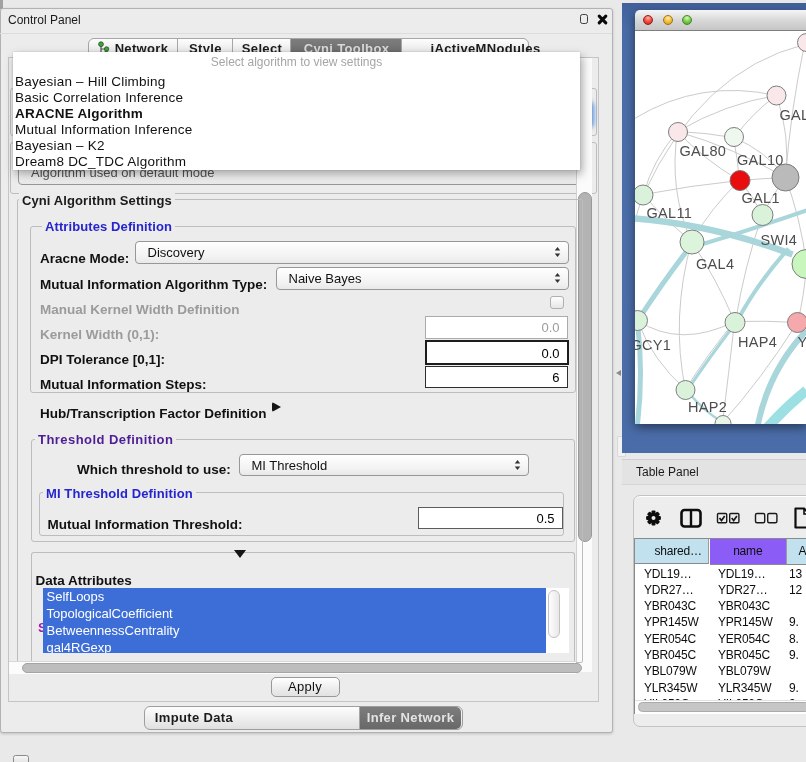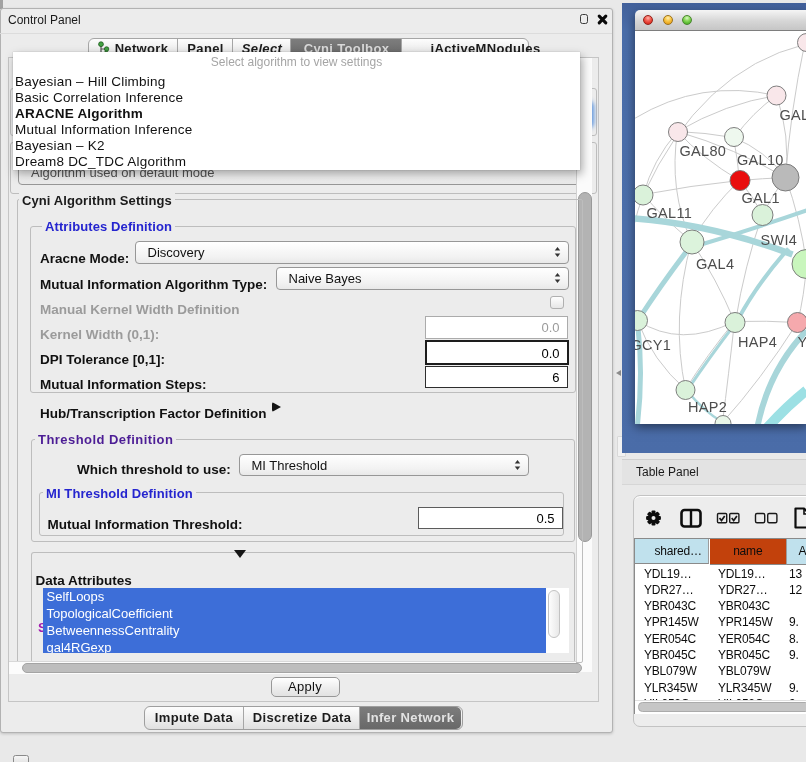--- a/index.html
+++ b/index.html
@@ -43,22 +43,22 @@
      border:1px solid #a6a6a6;border-radius:6px 6px 0 0;">
   <div class="tab" style="left:0;width:88px;border-left:none;">
     <svg width="13" height="15" viewBox="0 0 13 15" style="margin-right:4px;">
       <path d="M3 4 L3 12 L7 12 M3 8 L7 8" stroke="#555" stroke-width="1.2" fill="none"></path>
       <circle cx="3" cy="3.2" r="2.4" fill="#44a244" stroke="#1e5c1e" stroke-width="0.8"></circle>
       <circle cx="8.6" cy="8" r="2.2" fill="#44a244" stroke="#1e5c1e" stroke-width="0.8"></circle>
       <circle cx="8.2" cy="12.2" r="2" fill="#44a244" stroke="#1e5c1e" stroke-width="0.8"></circle>
     </svg>
     Network
   </div>
-  <div class="tab" style="left:88px;width:55px;">Panel</div>
-  <div class="tab" style="left:143px;width:58px;font-style:italic;">Select</div>
+  <div class="tab" style="left:88px;width:55px;">Style</div>
+  <div class="tab" style="left:143px;width:58px;">Select</div>
   <div class="tab seltab" style="left:201px;width:111px;">Cyni Toolbox</div>
   <div class="tab" style="left:312px;width:127px;padding-left:20px;">jActiveMNodules</div>
 </div>
 
 <div class="ab" style="left:8px;top:57px;width:589px;height:643px;border:1px solid #c5c5c5;background:#ececec;"></div>
 
 <div class="grp" style="left:10px;top:88px;width:585px;height:46px;"></div>
 <div class="ab" style="left:18px;top:102px;width:570px;height:21px;border-radius:5px;border:2px solid #5a96e0;
      box-shadow:0 0 4px 2px rgba(80,140,220,0.9), inset 0 0 2px rgba(80,140,220,0.6);background:linear-gradient(#fff,#eee);"></div>
 <div class="grp" style="left:10px;top:142px;width:585px;height:50px;"></div>
@@ -154,21 +154,20 @@
 <div class="ab" style="left:9px;top:660.5px;width:567px;height:12px;background:#fcfcfc;border-top:1px solid #d8d8d8;"></div>
 <div class="ab" style="left:22px;top:662.5px;width:558px;height:8px;background:#bdbdbd;border:1px solid #a4a4a4;border-radius:5px;"></div>
 
 <div class="ab" style="left:270.5px;top:676.5px;width:67px;height:18px;border:1px solid #989898;border-radius:5px;
      background:linear-gradient(#ffffff,#ececec 60%,#e2e2e2);display:flex;align-items:center;justify-content:center;
      font-size:13px;letter-spacing:0.3px;color:#111;">Apply</div>
 
 <div class="ab" style="left:144px;top:706px;width:317px;height:21.5px;background:linear-gradient(#fdfdfd,#ececec 60%,#e0e0e0);
      border:1px solid #9e9e9e;border-radius:6px;">
   <div class="tab" style="left:0;width:98px;border-left:none;">Impute Data</div>
-  <div class="tab" style="left:98px;width:116px;">Discretize Data</div>
   <div class="tab seltab" style="left:214px;width:101px;border-radius:0 5px 5px 0;color:#e3e3e3;">Infer Network</div>
 </div>
 
 <div class="ab" style="left:13px;top:52px;width:567px;height:118px;background:#fff;
      box-shadow:0 0 1px rgba(0,0,0,0.25), 2px 4px 9px rgba(0,0,0,0.35);font-size:13.5px;color:#111;letter-spacing:0.2px;">
   <div style="height:22px;text-align:center;color:#a5a5a5;line-height:20px;font-size:12px;letter-spacing:0;">Select algorithm to view settings</div>
   <div style="padding-left:2px;line-height:16px;">
     Bayesian – Hill Climbing<br>
     Basic Correlation Inference<br>
     <span class="b">ARACNE Algorithm</span><br>
@@ -322,21 +321,21 @@
 
     <path d="M150.5 2.5 h8.5 l5.5 5.5 v13.5 h-14 z" fill="none" stroke="#0d0d0d" stroke-width="2.2" stroke-linejoin="round"></path>
     <path d="M159 2.5 v5.5 h5.5" fill="none" stroke="#0d0d0d" stroke-width="1.6"></path>
   </g>
 </svg>
 
 <div class="ab" id="ttable" style="left:633.5px;top:538px;width:173px;height:175px;background:#fff;
      border-top:1px solid #8a8a8a;border-left:1px solid #8a8a8a;overflow:hidden;font-size:12px;color:#0d0d0d;letter-spacing:-0.2px;">
   <div class="ab" style="left:0;top:0;width:74.5px;height:24.5px;background:#c0e1ed;border-right:1px solid #9c9c9c;
        border-bottom:1px solid #8a8a8a;text-align:left;padding-left:20px;box-sizing:border-box;line-height:24px;">shared…</div>
-  <div class="ab" style="left:75.5px;top:0;width:75.5px;height:24.5px;background:#c2410c;border-right:1px solid #9c9c9c;
+  <div class="ab" style="left:75.5px;top:0;width:75.5px;height:24.5px;background:#8b5cf6;border-right:1px solid #9c9c9c;
        border-bottom:1px solid #8a8a8a;text-align:center;line-height:24px;">name</div>
   <div class="ab" style="left:152px;top:0;width:21px;height:24.5px;background:#c0e1ed;
        border-bottom:1px solid #8a8a8a;line-height:24px;padding-left:12px;">A</div>
   <div class="ab" style="left:0;top:26.5px;line-height:16.3px;white-space:pre;">
     <div class="ab" style="left:9.5px;top:0;">YDL19…<br>YDR27…<br>YBR043C<br>YPR145W<br>YER054C<br>YBR045C<br>YBL079W<br>YLR345W<br>YIL052C</div>
     <div class="ab" style="left:83.5px;top:0;">YDL19…<br>YDR27…<br>YBR043C<br>YPR145W<br>YER054C<br>YBR045C<br>YBL079W<br>YLR345W<br>YIL052C</div>
     <div class="ab" style="left:154.5px;top:0;">13<br>12<br><br>9.<br>8.<br>9.<br><br>9.<br>9</div>
   </div>
   <div class="ab" style="left:0;top:161px;width:173px;height:12px;background:#fff;border-top:1px solid #e0e0e0;"></div>
   <div class="ab" style="left:3.5px;top:163px;width:170px;height:7.5px;background:#c6c6c6;border:1px solid #ababab;border-radius:4.5px;"></div>

